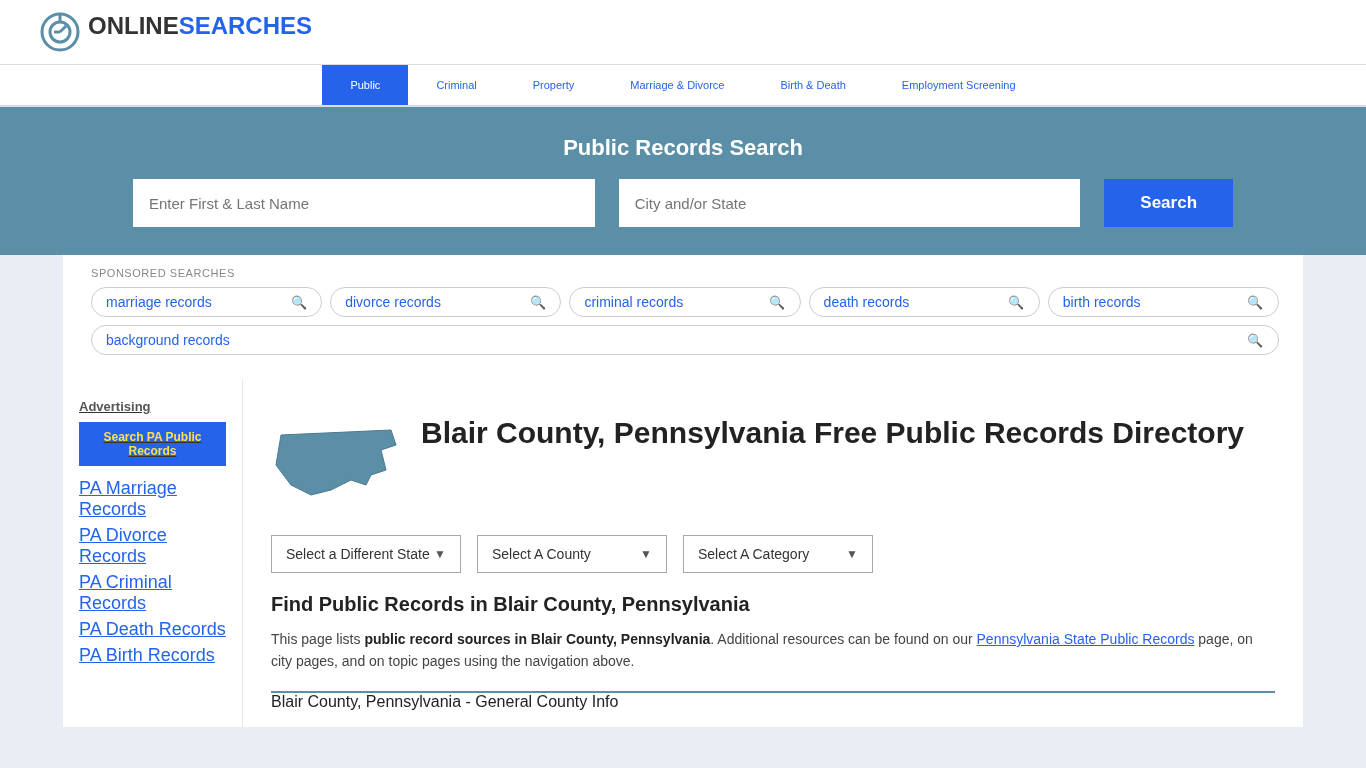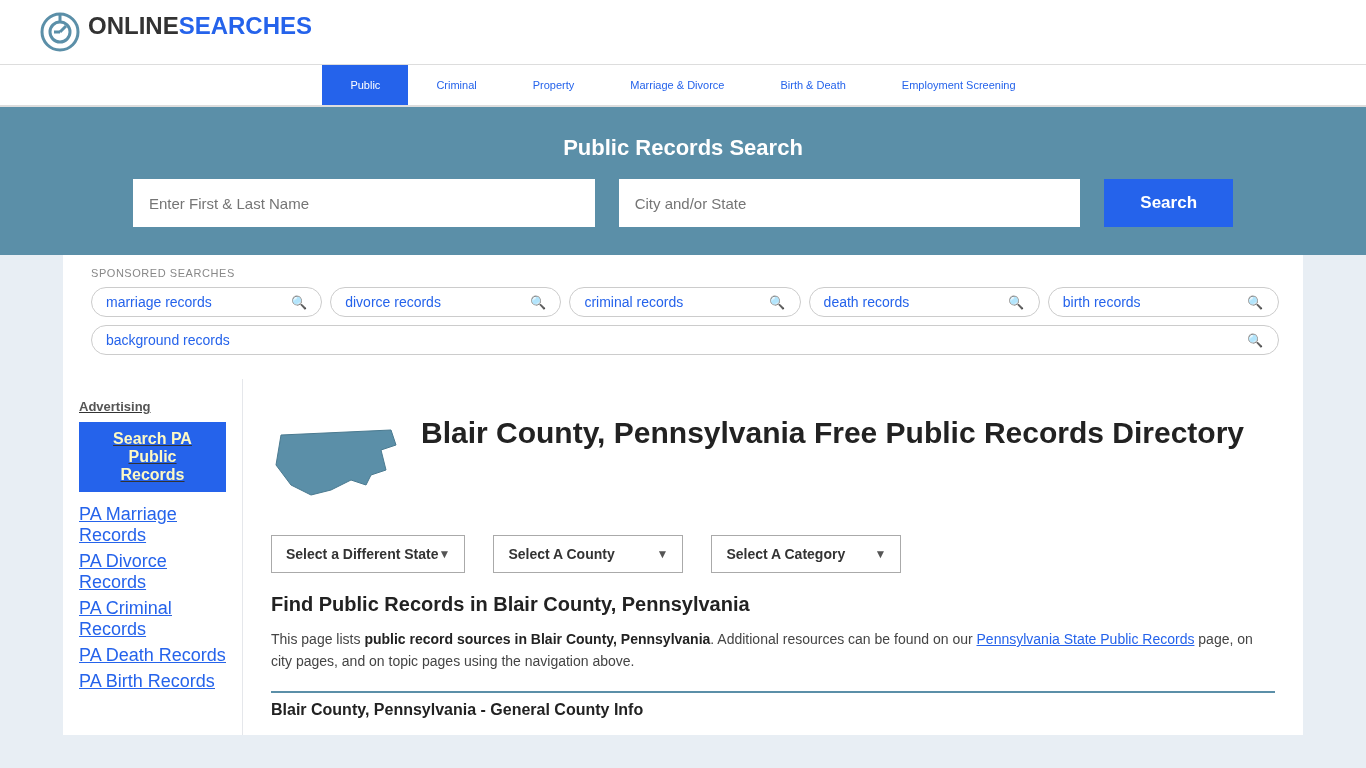--- a/index.html
+++ b/index.html
@@ -46,42 +46,42 @@
       min-width: 220px; flex: 1;
     }
     .pill .search-icon { color: #666; font-size: 13px; }
 
     
     .page-header { display: flex; align-items: flex-start; gap: 20px; margin: 20px 0 20px 0; }
     .state-map { width: 130px; height: 100px; }
     .page-title { font-size: 30px; font-weight: 900; color: #222; line-height: 1.2; }
 
     
-    .dropdowns { display: flex; gap: 28px; margin-bottom: 20px; font-weight: bold; }
+    .dropdowns { display: flex; gap: 16px; margin-bottom: 20px; }
     .dropdown-select {
       display: flex; align-items: center; justify-content: space-between;
       border: 1px solid #aaa; padding: 10px 14px; background: #fff;
       cursor: pointer; font-size: 14px; color: #333; min-width: 190px;
     }
     .dropdown-select .arrow { font-size: 12px; color: #555; }
 
     
     .find-title { font-size: 20px; font-weight: bold; color: #222; margin-bottom: 12px; }
     .find-desc { font-size: 14px; color: #444; line-height: 1.6; }
     .find-desc a { color: #2563eb; text-decoration: underline; }
     .find-desc strong { font-weight: bold; color: #222; }
 
     
-    .section-heading { font-size: 16px; font-weight: bold; color: #222; border-top: 2px solid #5b8fa8; padding-top: 8px; margin-top: 18px; }
+    .section-heading { font-size: 16px; font-weight: normal; color: #222; border-top: 2px solid #5b8fa8; margin-top: 18px; }
 
     
     .sidebar-ad-label { font-size: 13px; font-weight: bold; color: #555; margin-bottom: 8px; }
     .sidebar-ad-btn {
-      display: block; background: #2563eb; color: #fef9c3; text-align: center;
-      padding: 8px 20px; font-size: 16px; font-weight: bold; text-decoration: none;
+      display: block; background: #2563eb; color: #fde047; text-align: center;
+      padding: 8px 20px; font-size: 12px; font-weight: bold; text-decoration: none;
       margin-bottom: 12px; cursor: pointer;
     }
     .sidebar-link { display: block; color: #2563eb; text-decoration: underline; font-size: 18px; margin-bottom: 5px; cursor: pointer; }
 
     
     .outer { background: #e8eef4; min-height: 768px; }
     .inner-bg { background: #fff; max-width: 1240px; margin: 0 auto; }
   </style>
 </head>
 <body>

